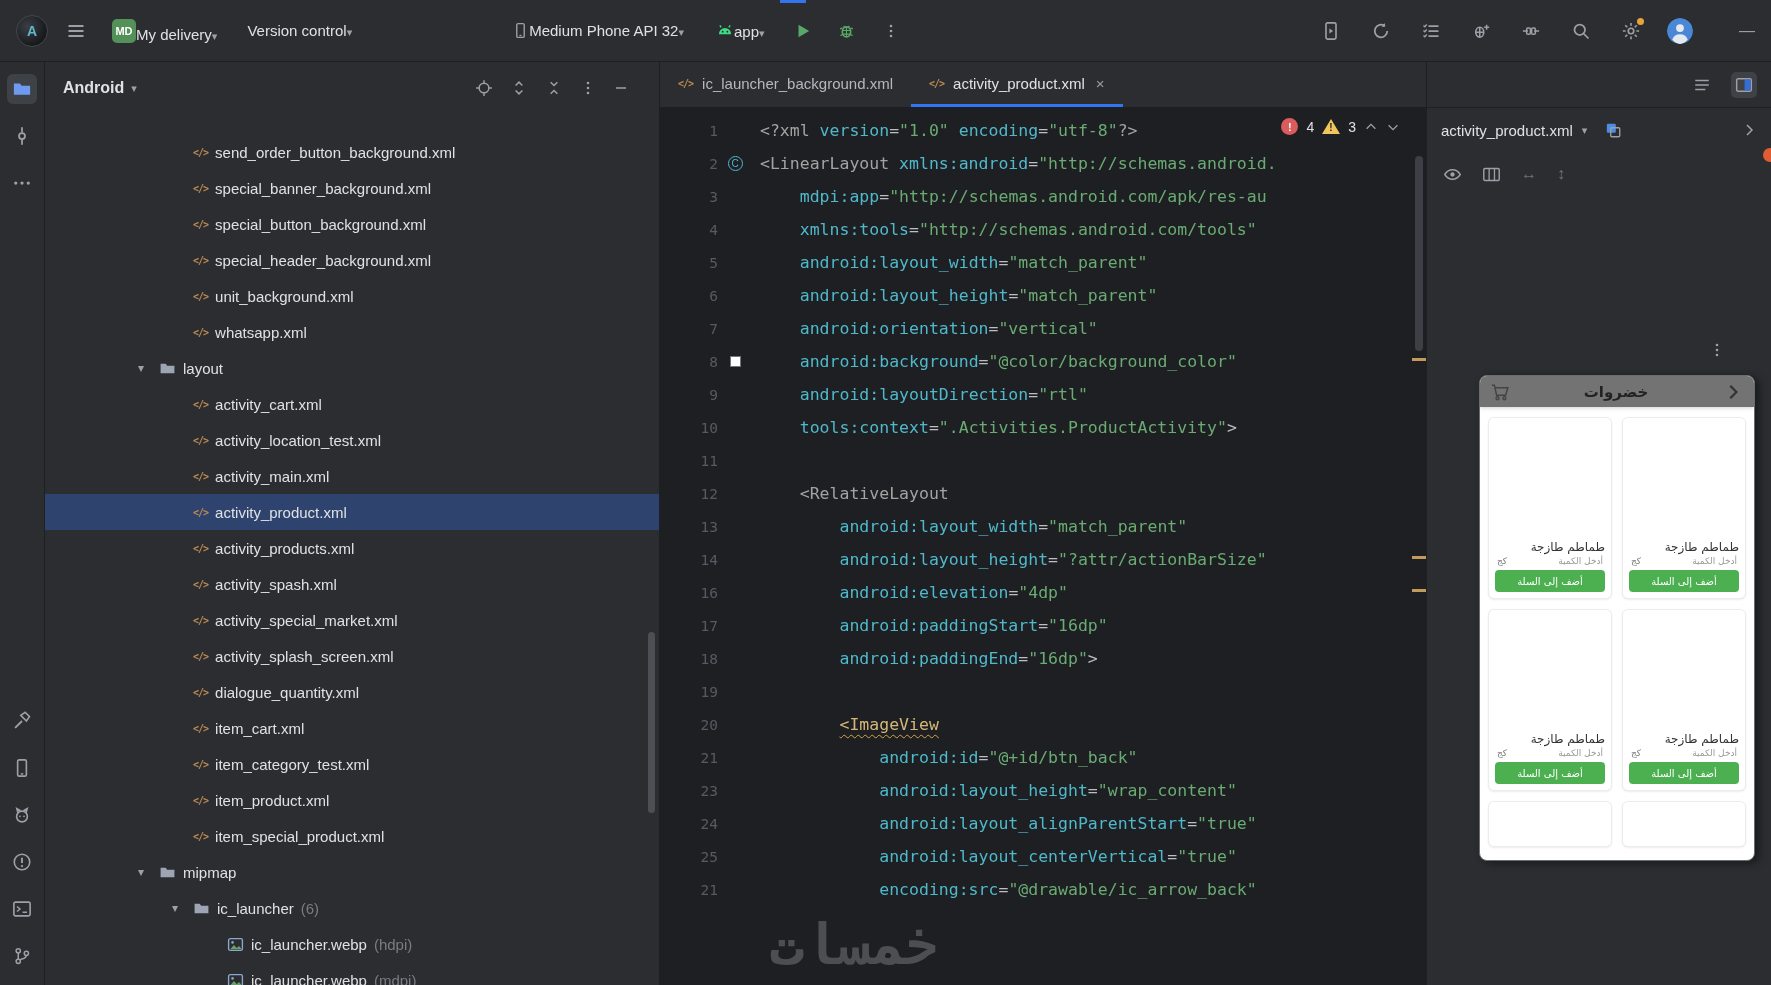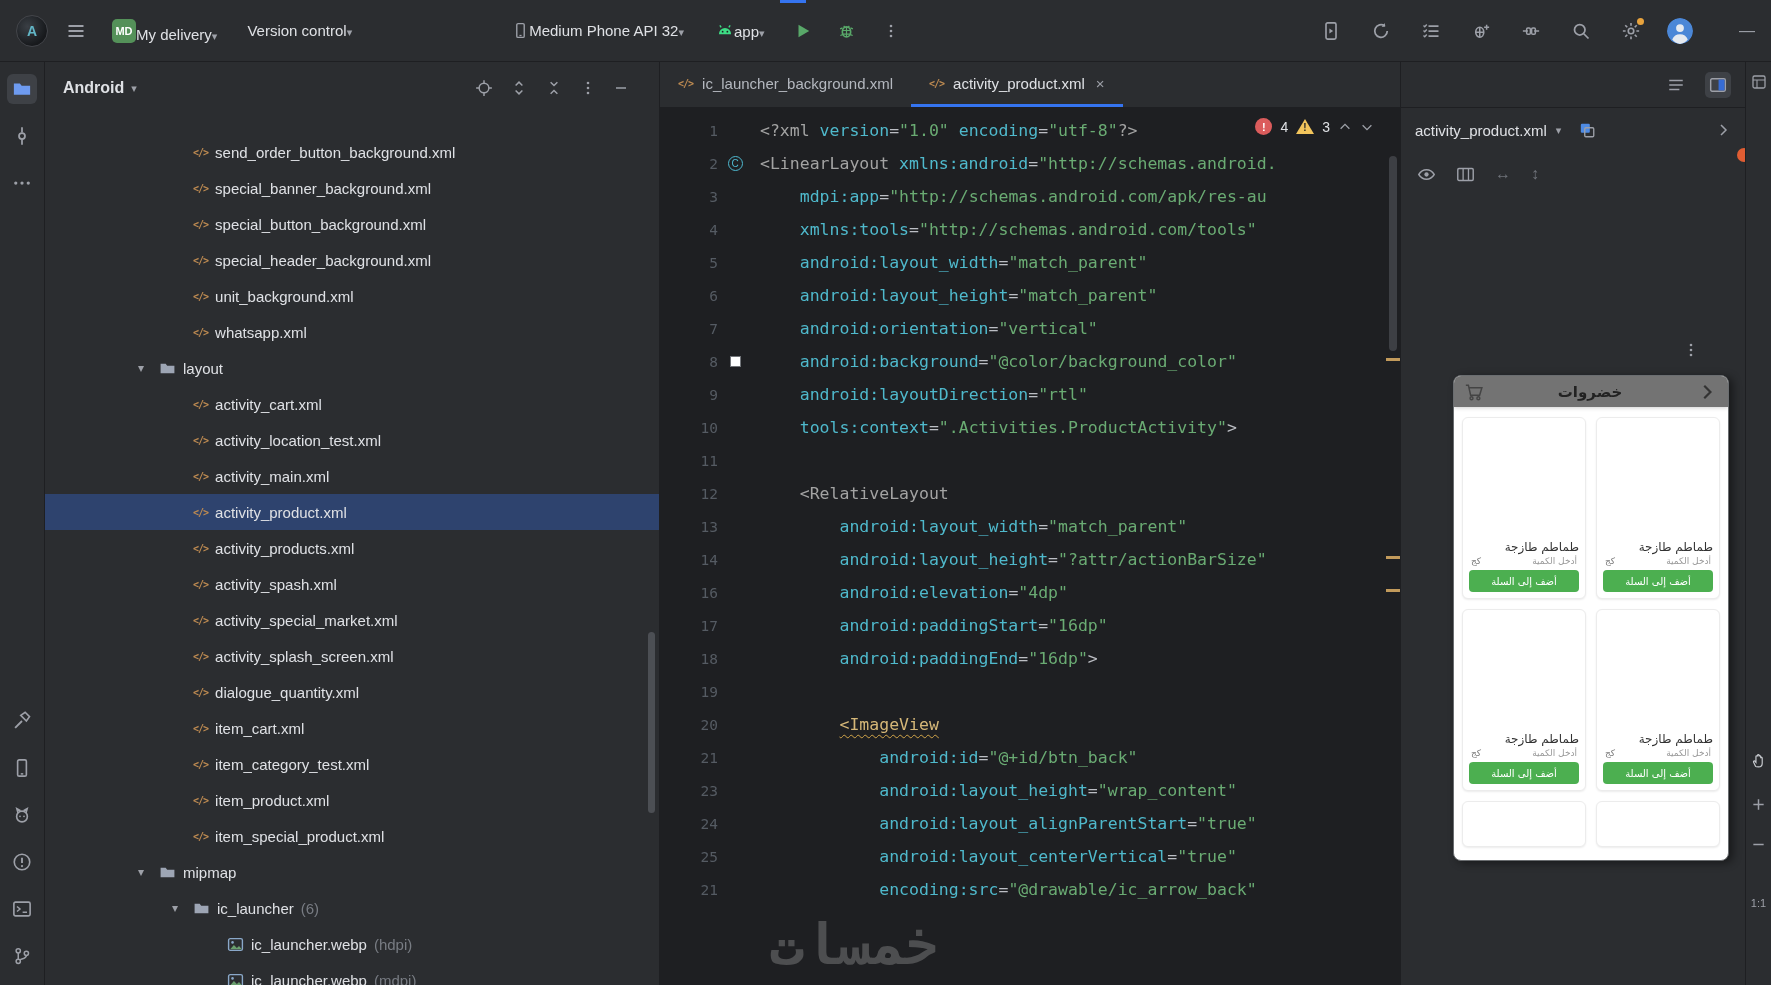--- a/index.html
+++ b/index.html
@@ -616,39 +616,15 @@
                 </div>
                 <button class="card-btn">أضف إلى السلة</button>
               </div>
               <div class="card partial"></div>
               <div class="card partial"></div>
             </div>
         </div>
       </div>
     </section>
 
-    <aside class="right-strip">
-      <button class="rs-item" style="top:12px">
-        <svg width="16" height="16" viewBox="0 0 16 16" class="ico">
-            <rect x="2" y="2" width="12" height="12" rx="1.5" fill="none" stroke="currentColor" stroke-width="1.3"></rect>
-            <path d="M2 6h12M6 6v8" stroke="currentColor" stroke-width="1.1"></path>
-          </svg>
-      </button>
-      <button class="rs-item" style="top:690px">
-        <svg width="17" height="17" viewBox="0 0 16 16">
-            <path d="M5.2 13.5 3.4 9.6c-.4-.9.8-1.6 1.4-.8l.8 1V4.3c0-1 1.5-1 1.5 0V3.2c0-1 1.5-1 1.5 0v1.1c0-1 1.5-1 1.5 0v1.5c0-1 1.4-1 1.4 0v4.7c0 2-1.3 3.5-3.4 3.5-1.4 0-2.5-.1-2.9-.5z" fill="none" stroke="#c8cbd0" stroke-width="1.1"></path>
-          </svg>
-      </button>
-      <button class="rs-item" style="top:735px">
-        <svg width="15" height="15" viewBox="0 0 16 16" class="ico">
-            <path d="M8 2.5v11M2.5 8h11" stroke="currentColor" stroke-width="1.6"></path>
-          </svg>
-      </button>
-      <button class="rs-item" style="top:775px">
-        <svg width="15" height="15" viewBox="0 0 16 16" class="ico">
-            <path d="M2.5 8h11" stroke="currentColor" stroke-width="1.6"></path>
-          </svg>
-      </button>
-      <button class="rs-item rs-ratio" style="top:835px">1:1</button>
-    </aside>
 
   </div>
 </div>
 
 </body></html>

